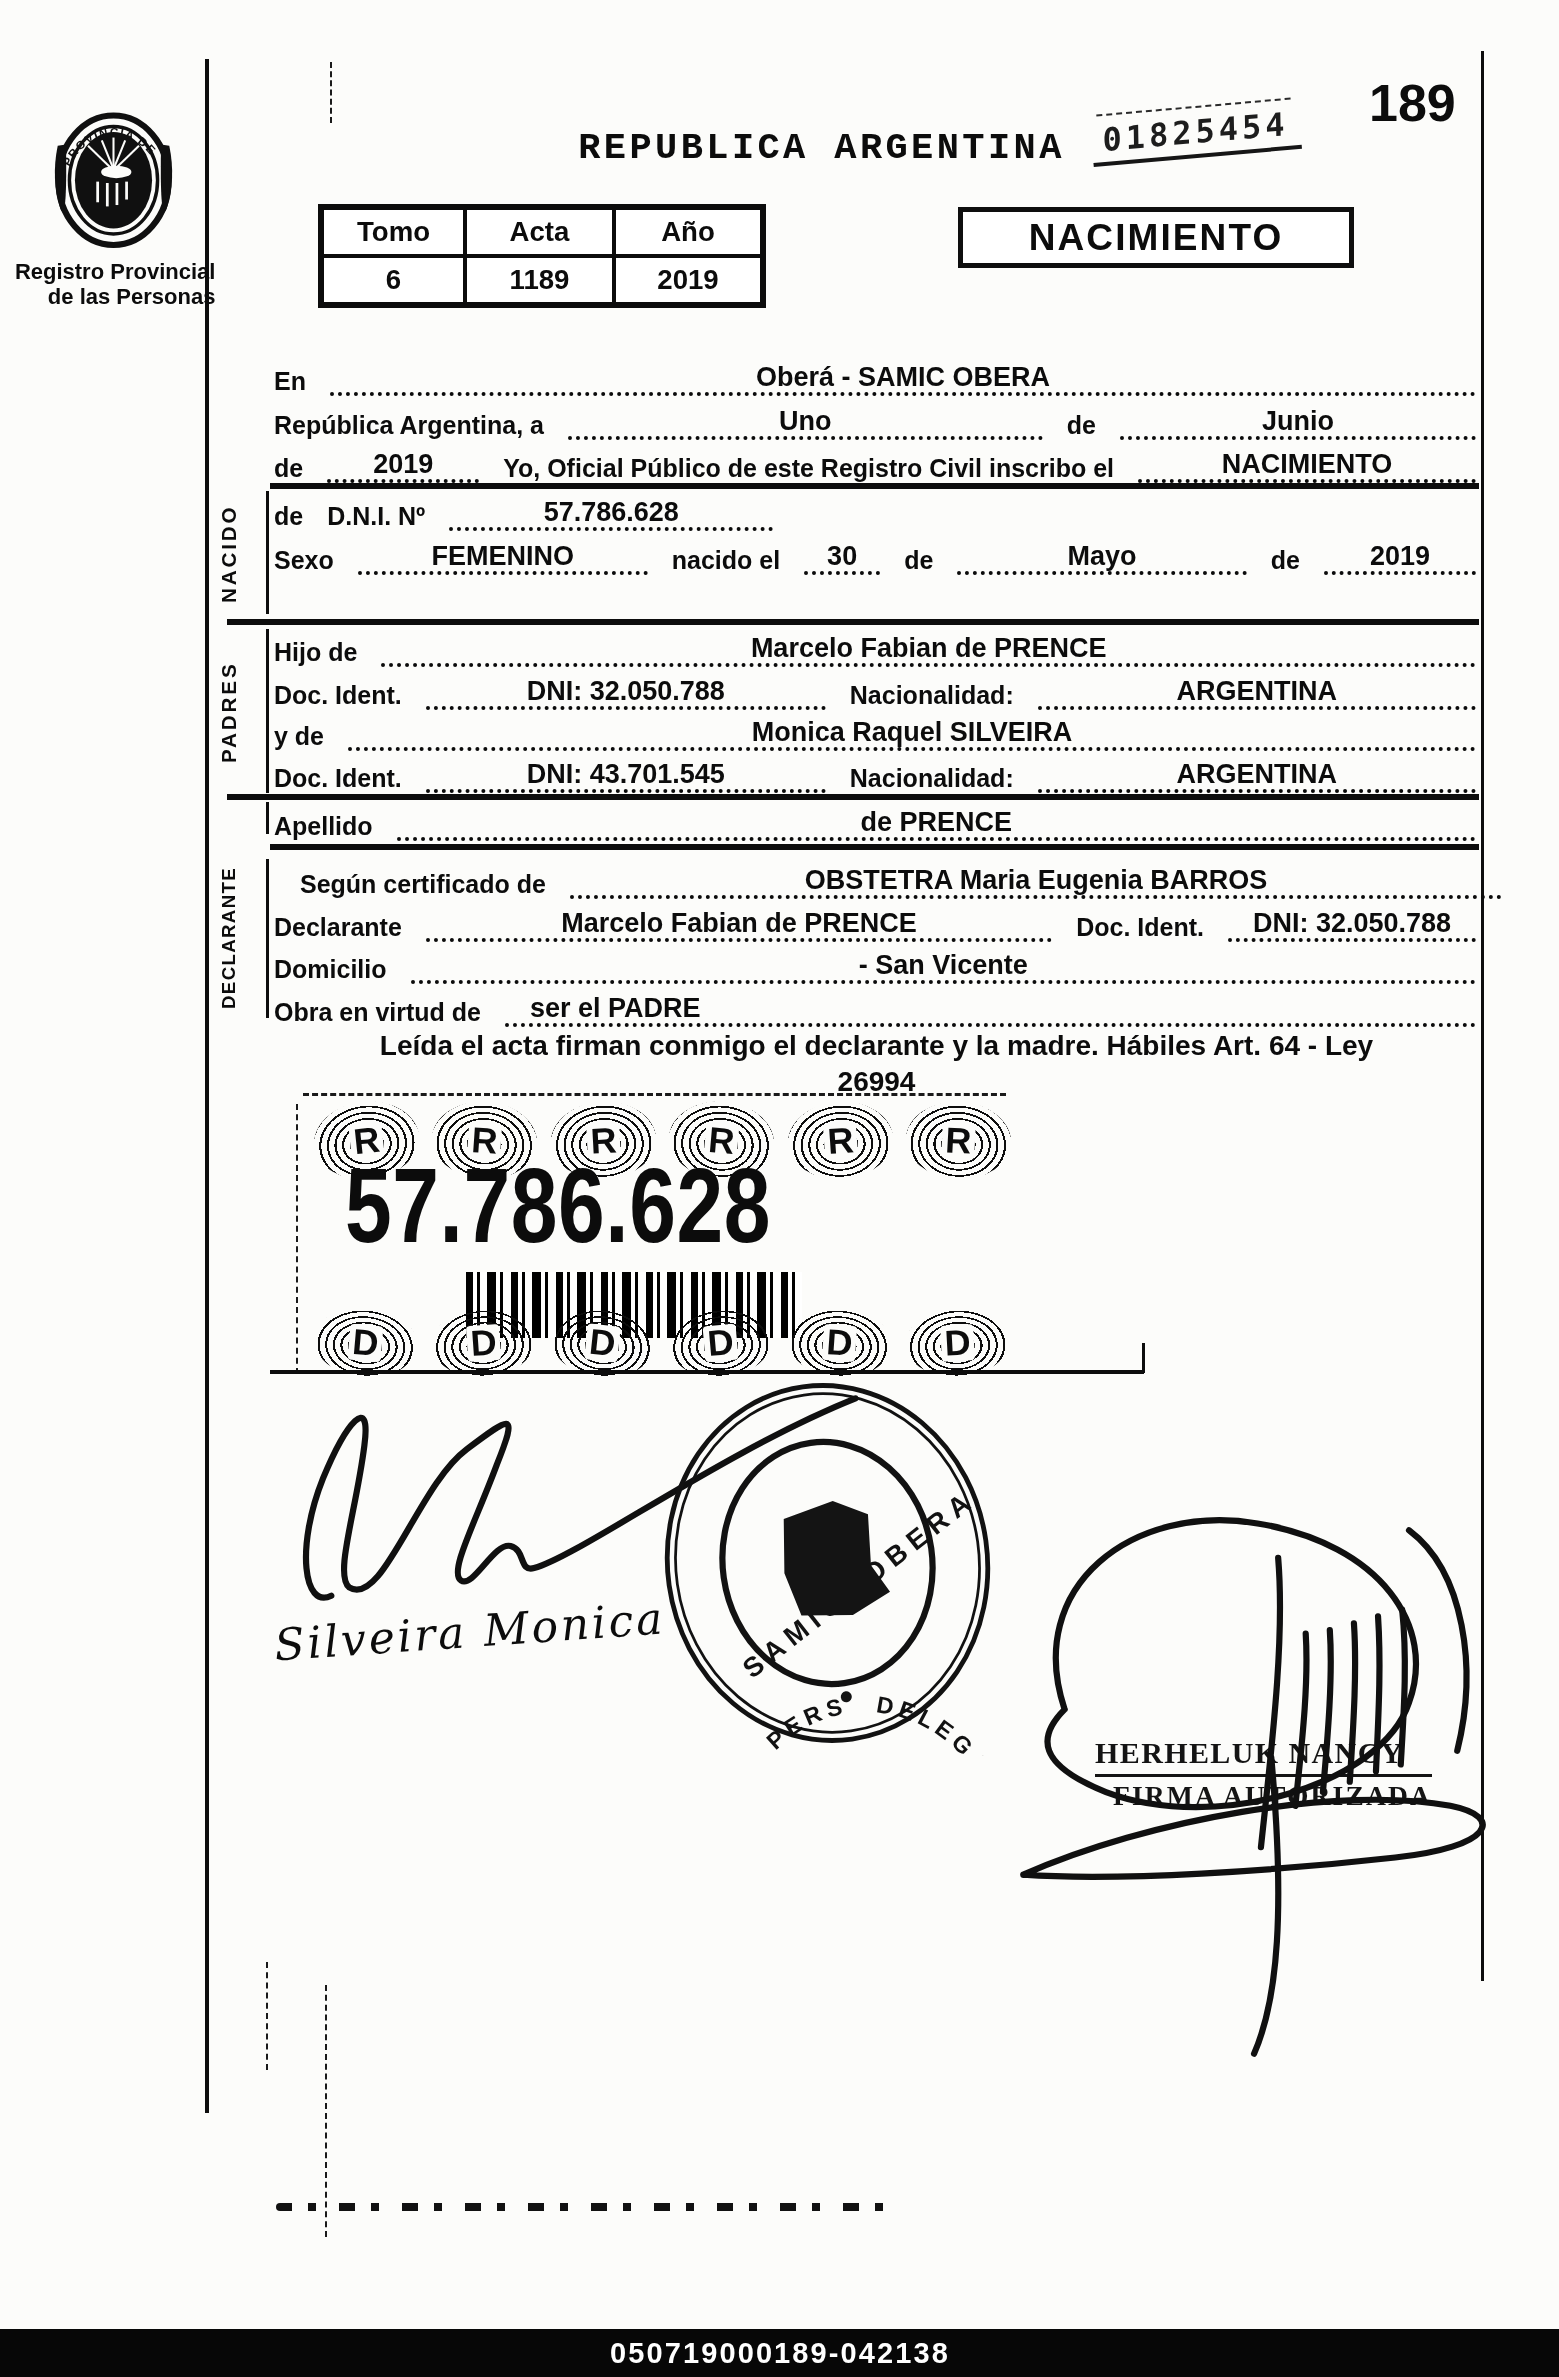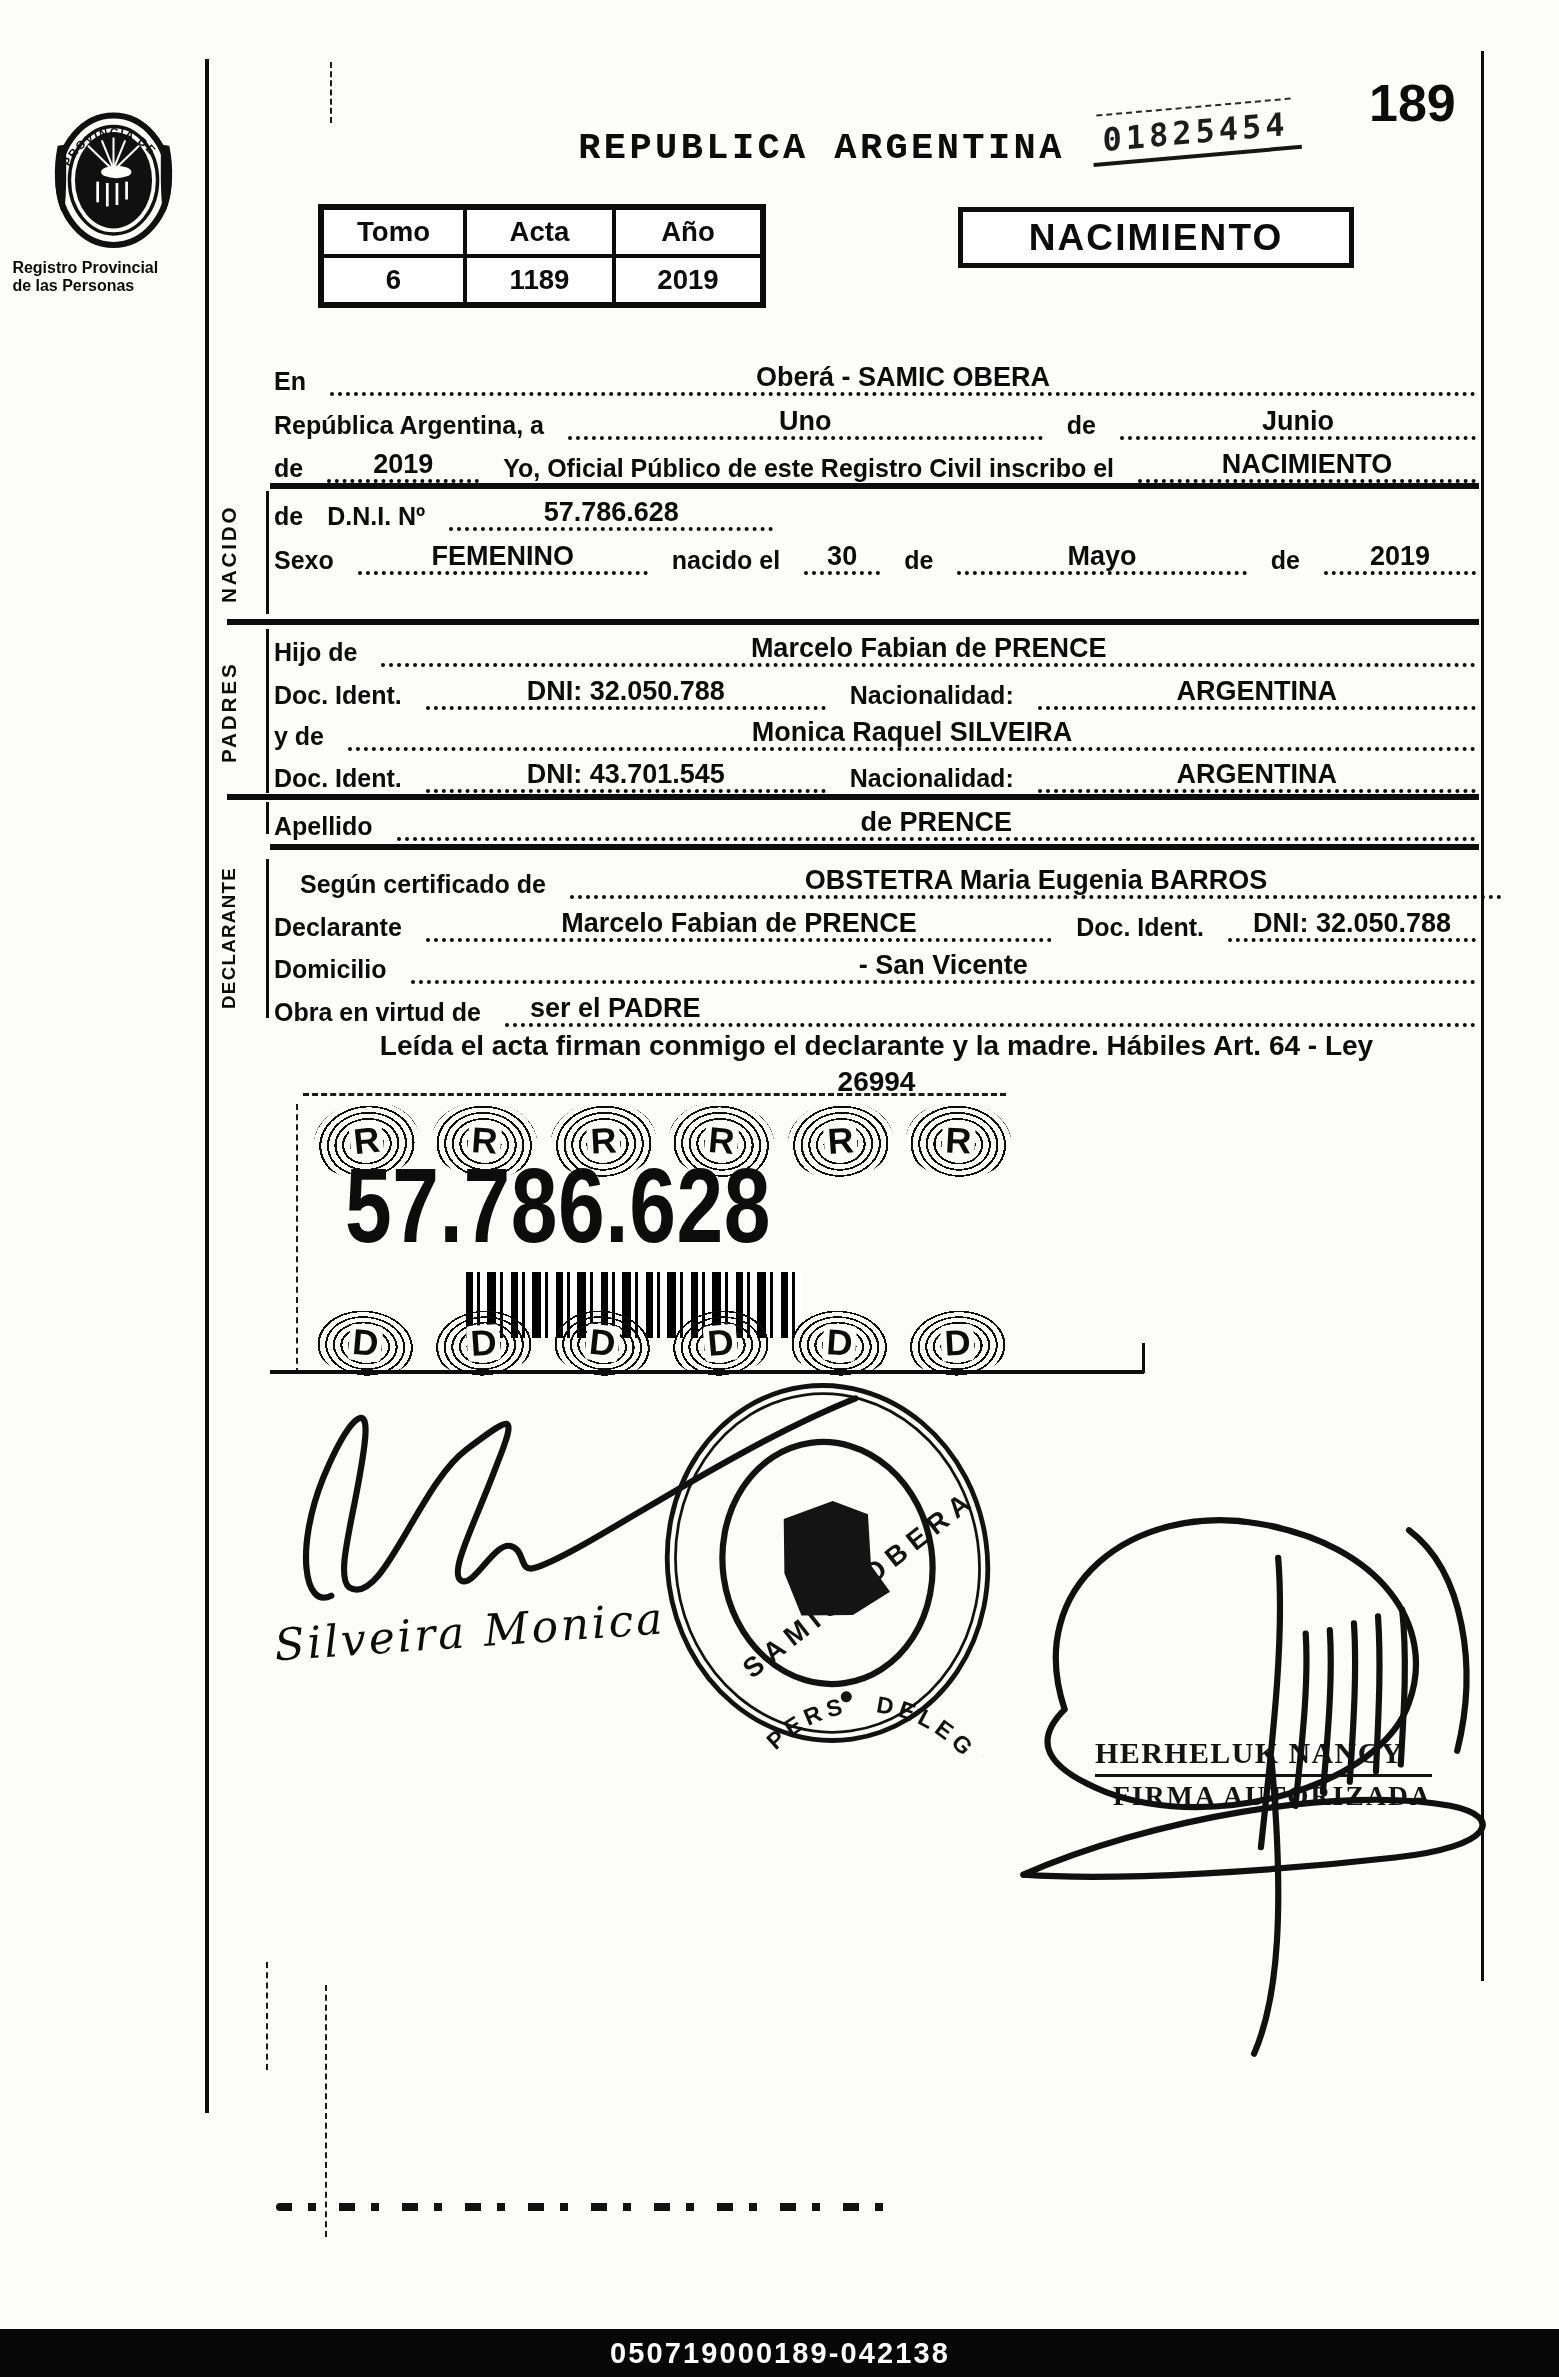--- a/index.html
+++ b/index.html
@@ -73,21 +73,21 @@
       #000 0 6.9px,#fff 6.9px 11px,#000 11px 13.8px,#fff 13.8px 20.7px,
       #000 20.7px 30px,#fff 30px 34px,#000 34px 37px,#fff 37px 45px);
   }
   .hand{
     position:absolute;font-family:"DejaVu Serif",serif;font-style:italic;
     font-size:44px;font-weight:500;transform:rotate(-4deg);letter-spacing:2.8px;
   }
   .namestamp{position:absolute;font-family:"Liberation Serif",serif;font-weight:700;color:#141414;}
   .namestamp .l1{font-size:30px;letter-spacing:1.4px;border-bottom:3.4px solid #141414;padding-bottom:4.1px;}
   .namestamp .l2{font-size:27.6px;letter-spacing:2.1px;padding:2.8px 0 0 18px;}
-  .sealcap{position:absolute;text-align:left;font-weight:700;font-size:16px;line-height:1.15;}
+  .sealcap{position:absolute;text-align:right;font-weight:700;font-size:22px;line-height:1.15;}
   .footerbar{
     position:absolute;left:0;right:0;bottom:0;height:48px;background:#070707;
     color:#fff;display:flex;align-items:center;justify-content:center;
     font-size:29px;font-weight:700;letter-spacing:2.1px;
   }
   .smudge{
     position:absolute;height:8.3px;border-radius:4.1px;
     background:repeating-linear-gradient(90deg,#111 0 16.5px,transparent 16.5px 32px,#111 32px 40px,transparent 40px 63px);
   }
   svg text{font-family:"Liberation Sans",sans-serif;}

